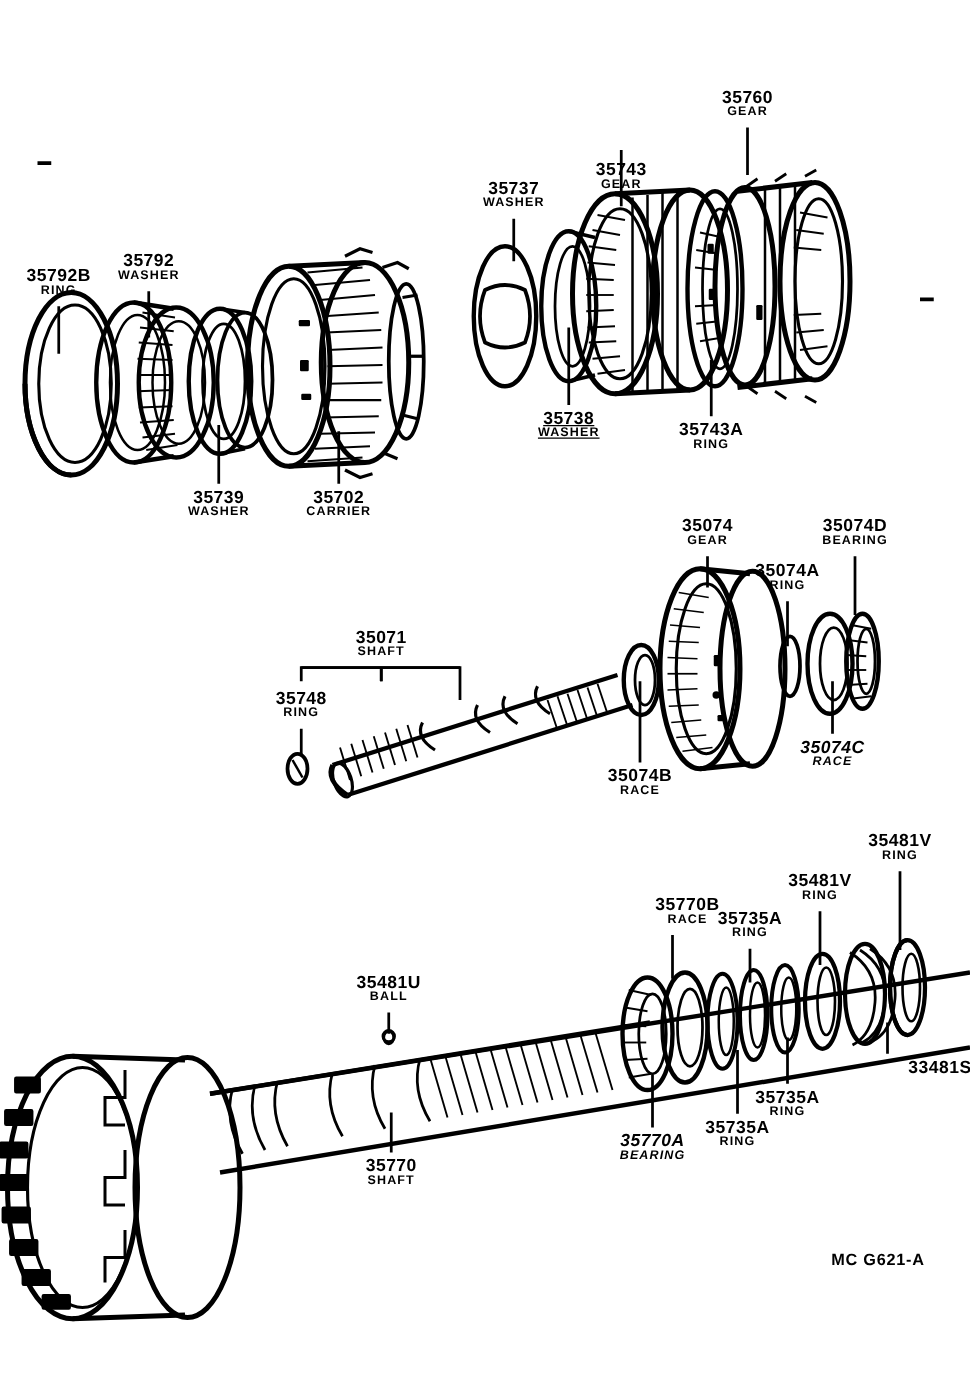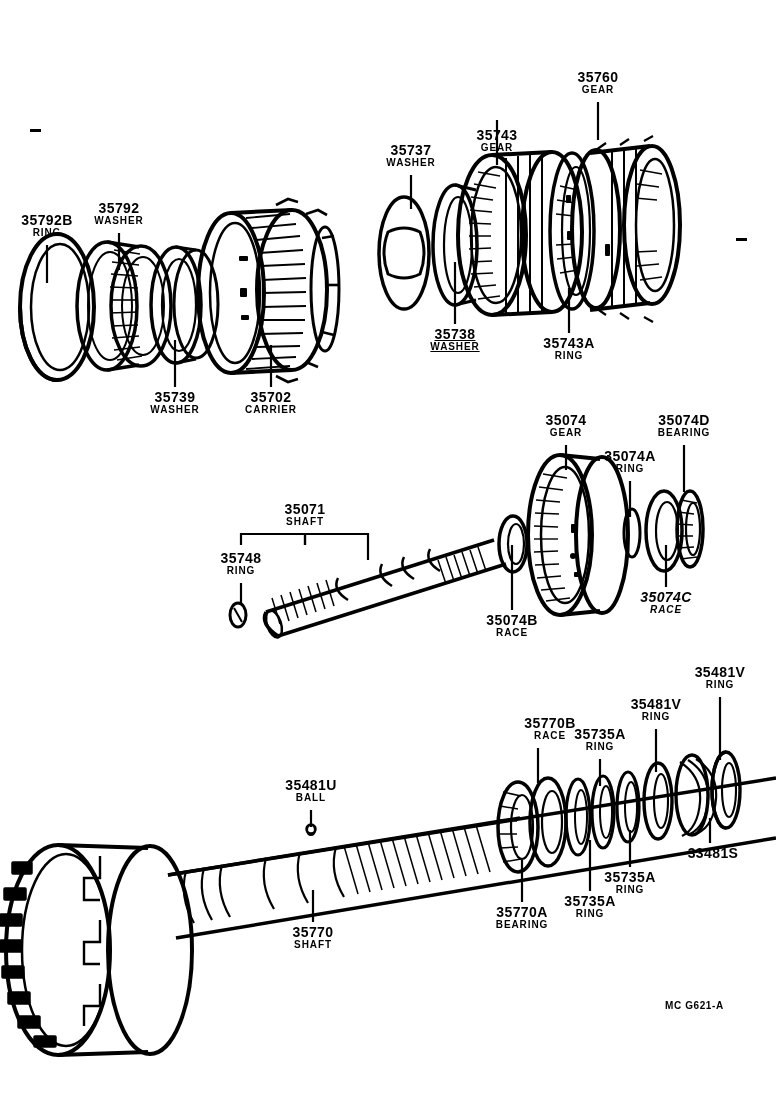--- a/index.html
+++ b/index.html
@@ -6,21 +6,21 @@
   body{width:776px;height:1100px;position:relative;overflow:hidden;
        font-family:"Liberation Sans","DejaVu Sans",sans-serif;color:#000;}
   #sheet{position:absolute;left:0;top:0;width:776px;height:1100px;}
   svg.art{position:absolute;left:0;top:0;width:776px;height:1100px;overflow:visible;}
   
   .lbl{position:absolute;line-height:1.0;white-space:nowrap;}
   .lbl .pn{display:block;font-size:14px;font-weight:bold;letter-spacing:.4px;}
   .lbl .ty{display:block;font-size:10px;font-weight:bold;letter-spacing:.9px;
            margin-top:1px;}
   .lbl.ctr{text-align:center;transform:translateX(-50%);}
-  .footer{position:absolute;font-size:10px;font-weight:bold;letter-spacing:.6px;}
+  .footer{position:absolute;font-size:13px;font-weight:bold;letter-spacing:.6px;}
 </style>
 </head>
 <body>
 
 <div id="sheet">
 
   <svg class="art" viewBox="0 0 776 1100">
     <defs>
       <g id="teeth-band"></g>
     </defs>
@@ -521,31 +521,31 @@
         <span class="ty">RING</span>
       </div>
       <div class="lbl ctr" style="left: 656px; top: 697px;">
         <span class="pn">35481V</span>
         <span class="ty">RING</span>
       </div>
       <div class="lbl ctr" style="left: 720px; top: 665px;">
         <span class="pn">35481V</span>
         <span class="ty">RING</span>
       </div>
-      <div class="lbl ctr" style="left: 522px; top: 905px;">
+      <div class="lbl ctr" style="left: 522px; top: 905px; font-style: italic;">
         <span class="pn">35770A</span>
         <span class="ty">BEARING</span>
       </div>
       <div class="lbl ctr" style="left: 590px; top: 894px;">
         <span class="pn">35735A</span>
         <span class="ty">RING</span>
       </div>
       <div class="lbl ctr" style="left: 630px; top: 870px;">
         <span class="pn">35735A</span>
         <span class="ty">RING</span>
       </div>
-      <div class="lbl ctr" style="left: 713px; top: 846px;">
+      <div class="lbl ctr" style="left: 752px; top: 846px;">
         <span class="pn">33481S</span>
       </div>
     </div>
 
   <div class="footer" style="left:665px;top:1000px;">MC G621-A</div>
 </div>
 
 </body></html>

